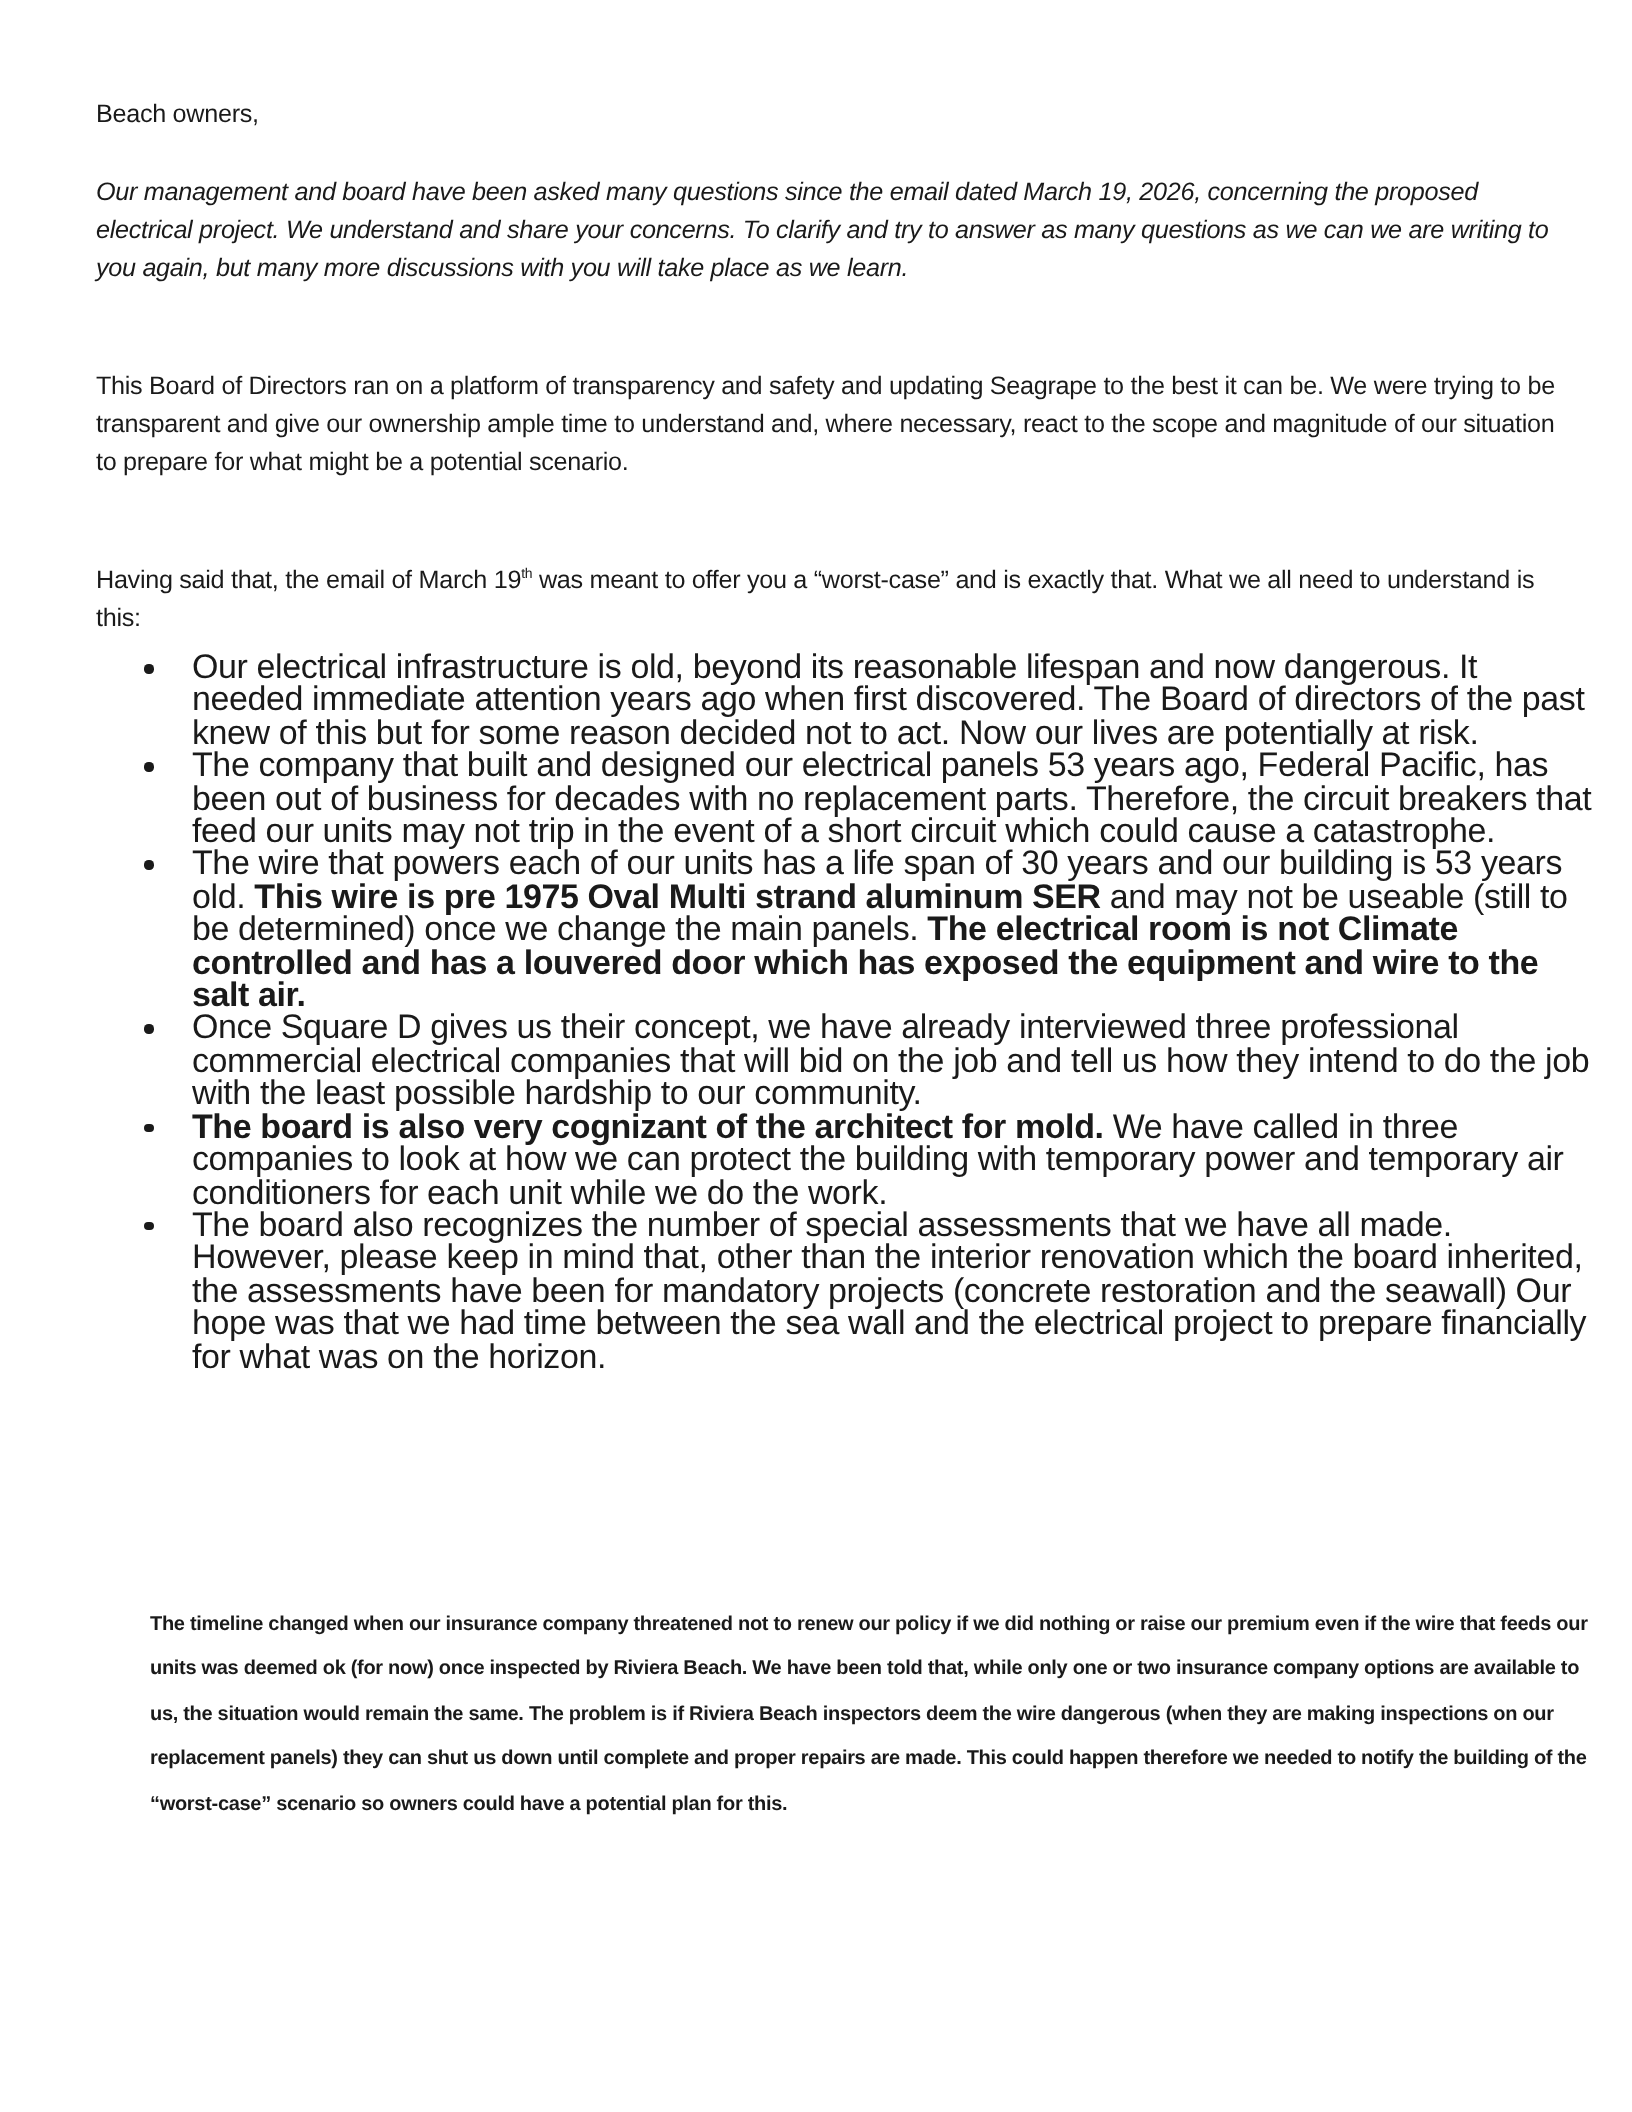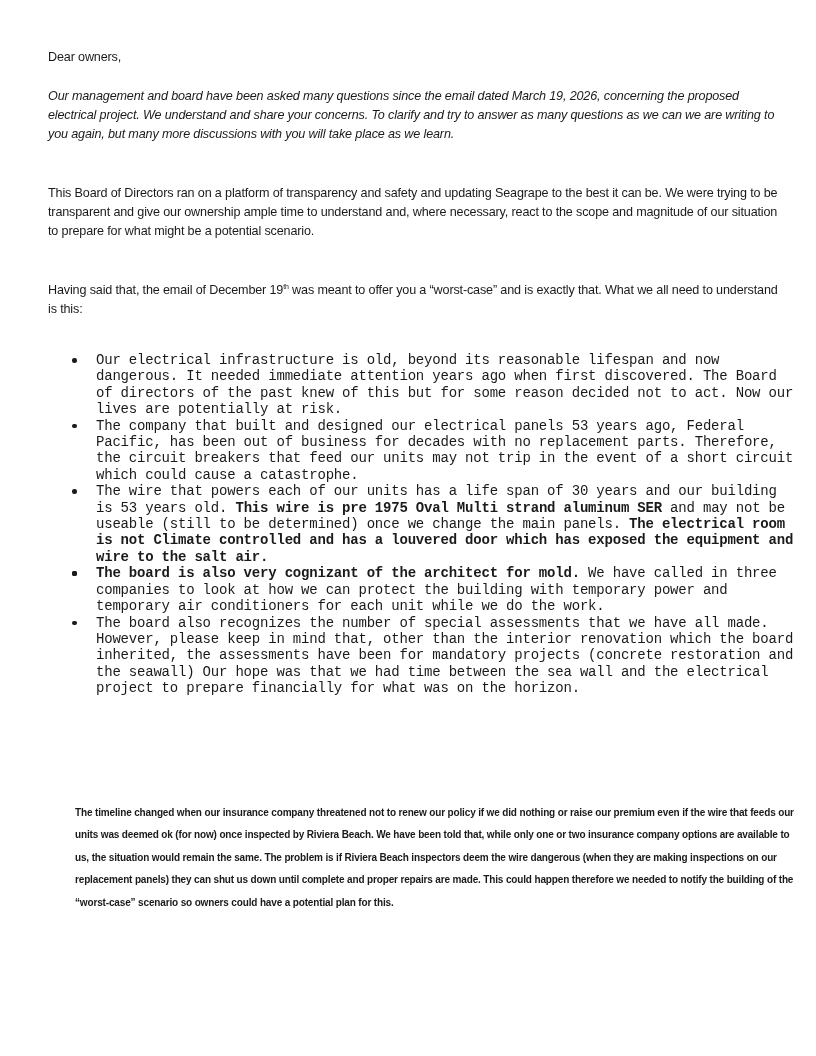--- a/index.html
+++ b/index.html
@@ -6,64 +6,65 @@
   body { width: 816px; height: 1056px; position: relative; overflow: hidden; }
   .page {
     position: absolute; left: 0; top: 0; width: 816px; height: 1056px; background: #fff;
     font-family: "Liberation Sans", "DejaVu Sans", sans-serif; color: #1a1a1a;
   }
   .para {
     position: absolute; left: 48px; width: 740px;
     font-size: 12.6px; line-height: 19px; letter-spacing: -0.15px; margin: 0;
   }
   .bullets {
-    position: absolute; left: 48px; top: 352px; width: 748px;
+    position: absolute; left: 48px; top: 326px; width: 748px;
     margin: 0; padding: 0; list-style: none;
-    font-size: 14px; line-height: 16.4px; letter-spacing: -0.2px; font-family: Liberation Mono, monospace;
+    font-size: 17px; line-height: 16.4px; letter-spacing: -0.2px;
   }
   .bullets li { position: relative; padding-left: 48px; margin: 0; }
   .bullets li .dot {
     position: absolute; left: 24px; top: 6px; width: 4.5px; height: 4.5px;
     border-radius: 50%; background: #1a1a1a;
   }
   .closing {
     position: absolute; left: 75px; top: 802px; width: 720px; margin: 0;
     font-size: 10px; line-height: 22.4px; font-weight: bold; letter-spacing: -0.15px;
   }
   b { font-weight: bold; }
   sup { font-size: 7px; vertical-align: 5px; line-height: 0; }
 </style>
 </head>
 <body>
 
 <div class="page">
 
-  <p class="para" style="top:48px;">Dear owners,</p>
+  <p class="para" style="top:48px;">Beach owners,</p>
 
   <p class="para" style="top:87px;font-style:italic;">Our management and board have been asked many questions since the email dated March 19, 2026, concerning the proposed electrical project. We understand and share your concerns. To clarify and try to answer as many questions as we can we are writing to you again, but many more discussions with you will take place as we learn.</p>
 
   <p class="para" style="top:184px;">This Board of Directors ran on a platform of transparency and safety and updating Seagrape to the best it can be. We were trying to be transparent and give our ownership ample time to understand and, where necessary, react to the scope and magnitude of our situation to prepare for what might be a potential scenario.</p>
 
-  <p class="para" style="top:281px;"><span>Having said that, the email of December 19</span><sup>th</sup><span> was meant to offer you a “worst-case” and is exactly that. What we all need to understand is this:</span></p>
+  <p class="para" style="top:281px;"><span>Having said that, the email of March 19</span><sup>th</sup><span> was meant to offer you a “worst-case” and is exactly that. What we all need to understand is this:</span></p>
 
   <ul class="bullets">
     <li>
       <span class="dot"></span>
       <span>Our electrical infrastructure is old, beyond its reasonable lifespan and now dangerous. It needed immediate attention years ago when first discovered. The Board of directors of the past knew of this but for some reason decided not to act. Now our lives are potentially at risk.</span>
     </li>
     <li>
       <span class="dot"></span>
       <span>The company that built and designed our electrical panels 53 years ago, Federal Pacific, has been out of business for decades with no replacement parts. Therefore, the circuit breakers that feed our units may not trip in the event of a short circuit which could cause a catastrophe.</span>
     </li>
     <li>
       <span class="dot"></span>
       <span>The wire that powers each of our units has a life span of 30 years and our building is 53 years old. </span><b>This wire is pre 1975 Oval Multi strand aluminum SER</b><span> and may not be useable (still to be determined) once we change the main panels. </span><b>The electrical room is not Climate controlled and has a louvered door which has exposed the equipment and wire to the salt air.</b>
     </li>
     <li>
       <span class="dot"></span>
+      <span>Once Square D gives us their concept, we have already interviewed three professional commercial electrical companies that will bid on the job and tell us how they intend to do the job with the least possible hardship to our community.</span>
     </li>
     <li>
       <span class="dot"></span>
       <b>The board is also very cognizant of the architect for mold.</b><span> We have called in three companies to look at how we can protect the building with temporary power and temporary air conditioners for each unit while we do the work.</span>
     </li>
     <li>
       <span class="dot"></span>
       <span>The board also recognizes the number of special assessments that we have all made. However, please keep in mind that, other than the interior renovation which the board inherited, the assessments have been for mandatory projects (concrete restoration and the seawall) Our hope was that we had time between the sea wall and the electrical project to prepare financially for what was on the horizon.</span>
     </li>
   </ul>

